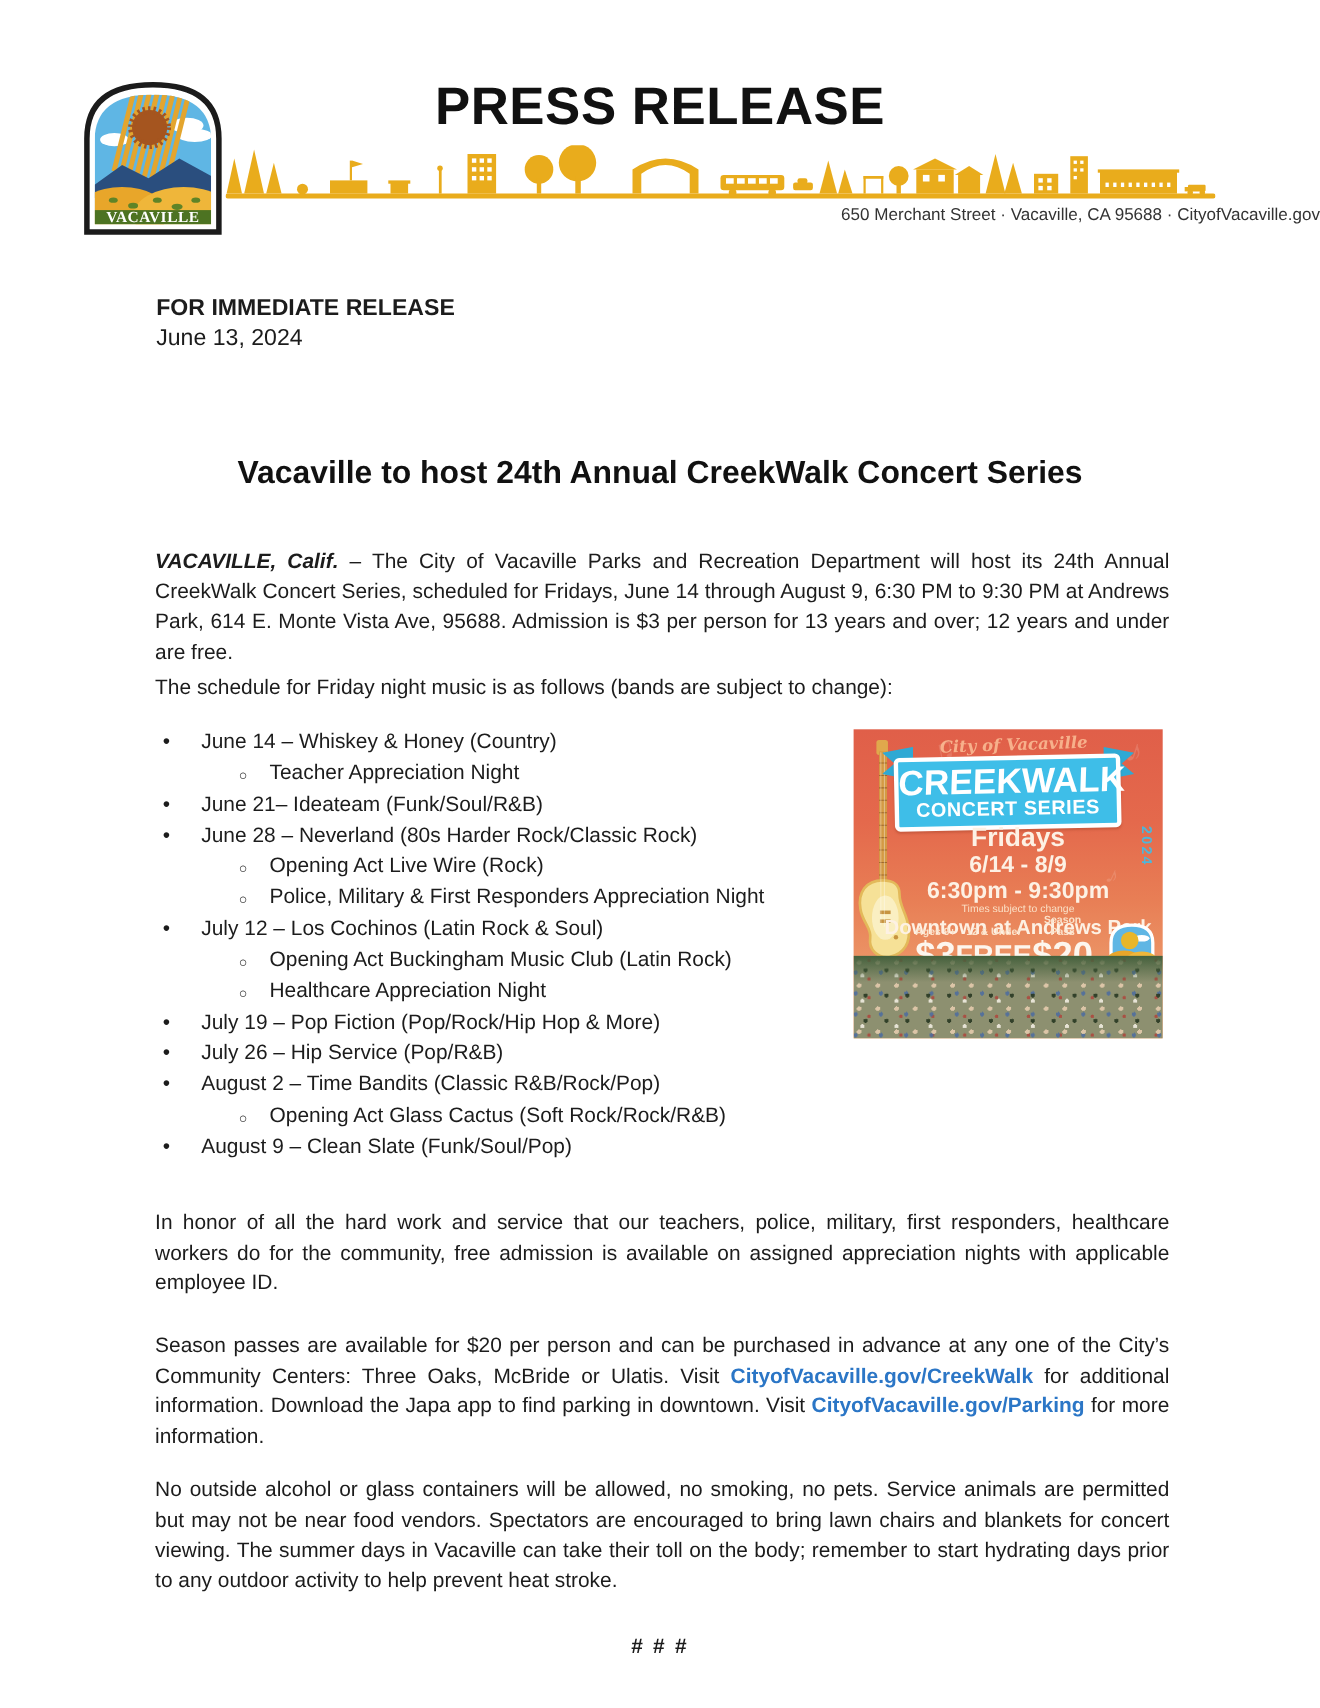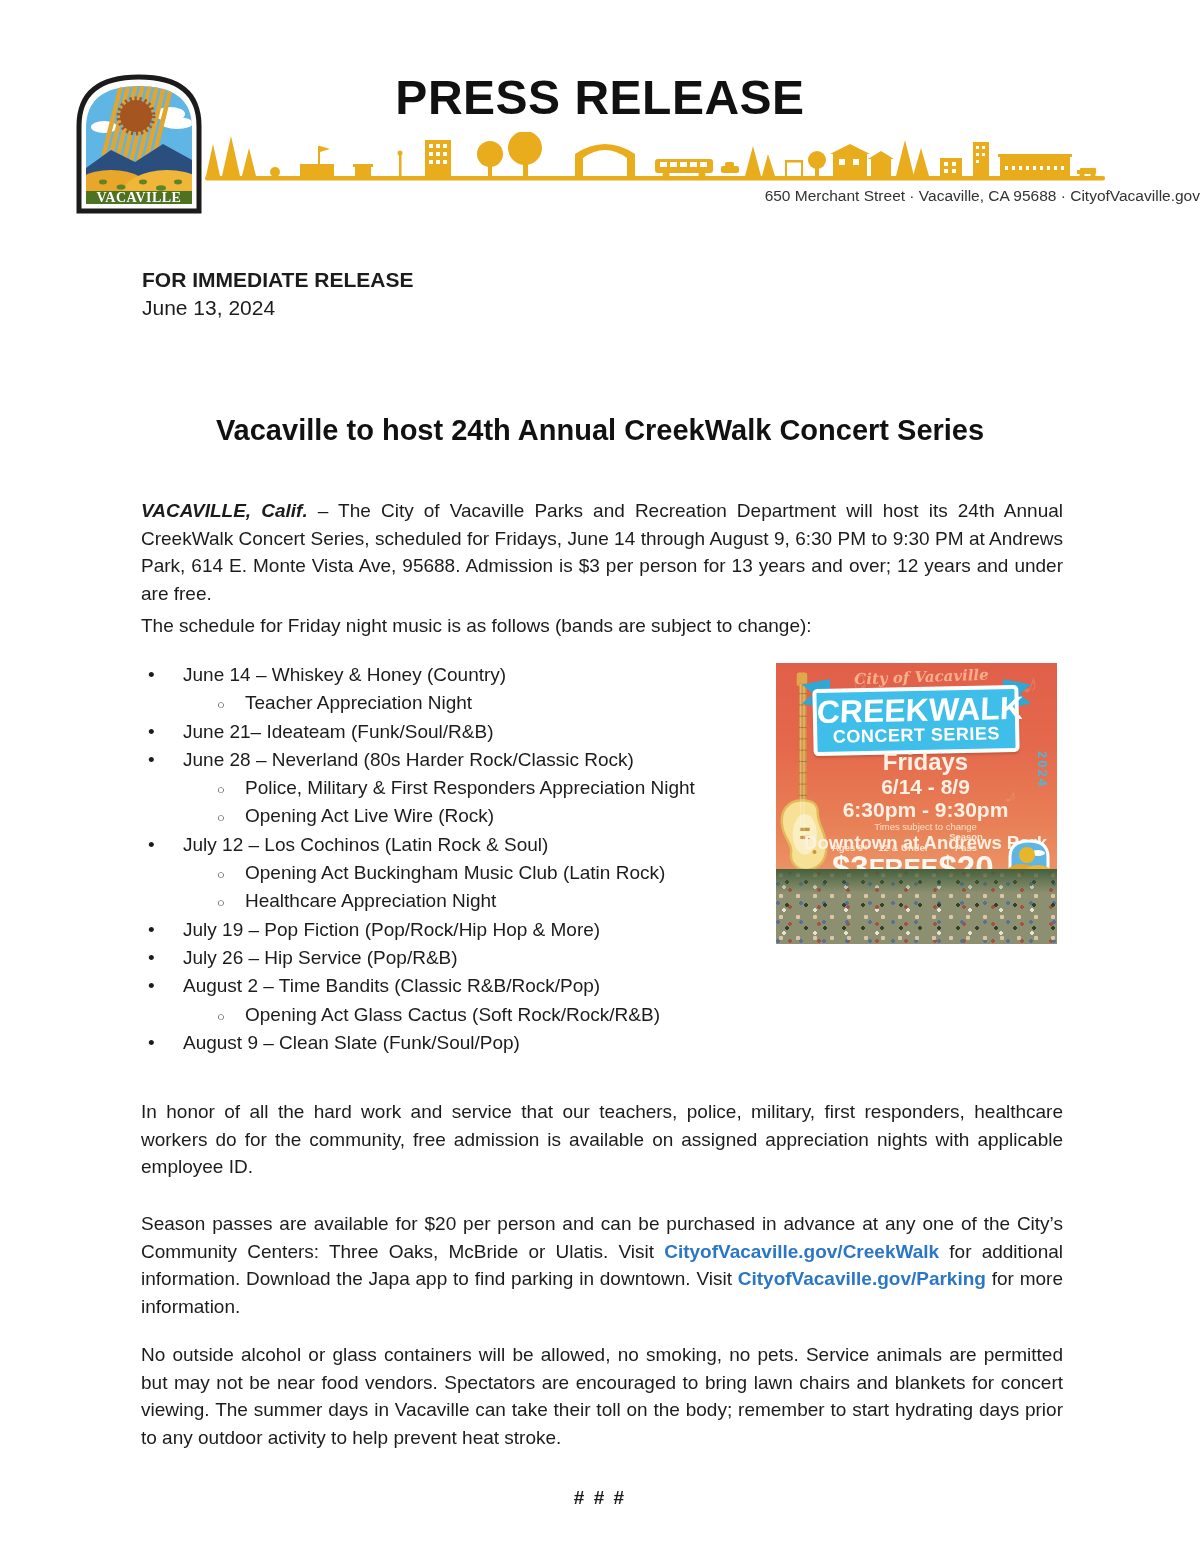--- a/index.html
+++ b/index.html
@@ -266,22 +266,22 @@
   <p class="para lead"><span class="dateline">VACAVILLE, Calif.</span><span> – The City of Vacaville Parks and Recreation Department will host its 24th Annual CreekWalk Concert Series, scheduled for Fridays, June 14 through August 9, 6:30 PM to 9:30 PM at Andrews Park, 614 E. Monte Vista Ave, 95688. Admission is $3 per person for 13 years and over; 12 years and under are free.</span></p>
 
   <div class="schedule-intro">The schedule for Friday night music is as follows (bands are subject to change):</div>
 
   <div class="schedule-section">
     <div class="schedule-list">
       <div class="srow lv1">June 14 – Whiskey &amp; Honey (Country)</div>
       <div class="srow lv2">Teacher Appreciation Night</div>
       <div class="srow lv1">June 21– Ideateam (Funk/Soul/R&amp;B)</div>
       <div class="srow lv1">June 28 – Neverland (80s Harder Rock/Classic Rock)</div>
+      <div class="srow lv2">Opening Act Live Wire (Rock)</div>
       <div class="srow lv2">Police, Military &amp; First Responders Appreciation Night</div>
-      <div class="srow lv2">Opening Act Live Wire (Rock)</div>
       <div class="srow lv1">July 12 – Los Cochinos (Latin Rock &amp; Soul)</div>
       <div class="srow lv2">Opening Act Buckingham Music Club (Latin Rock)</div>
       <div class="srow lv2">Healthcare Appreciation Night</div>
       <div class="srow lv1">July 19 – Pop Fiction (Pop/Rock/Hip Hop &amp; More)</div>
       <div class="srow lv1">July 26 – Hip Service (Pop/R&amp;B)</div>
       <div class="srow lv1">August 2 – Time Bandits (Classic R&amp;B/Rock/Pop)</div>
       <div class="srow lv2">Opening Act Glass Cactus (Soft Rock/Rock/R&amp;B)</div>
       <div class="srow lv1">August 9 – Clean Slate (Funk/Soul/Pop)</div>
     </div>
   </div>

